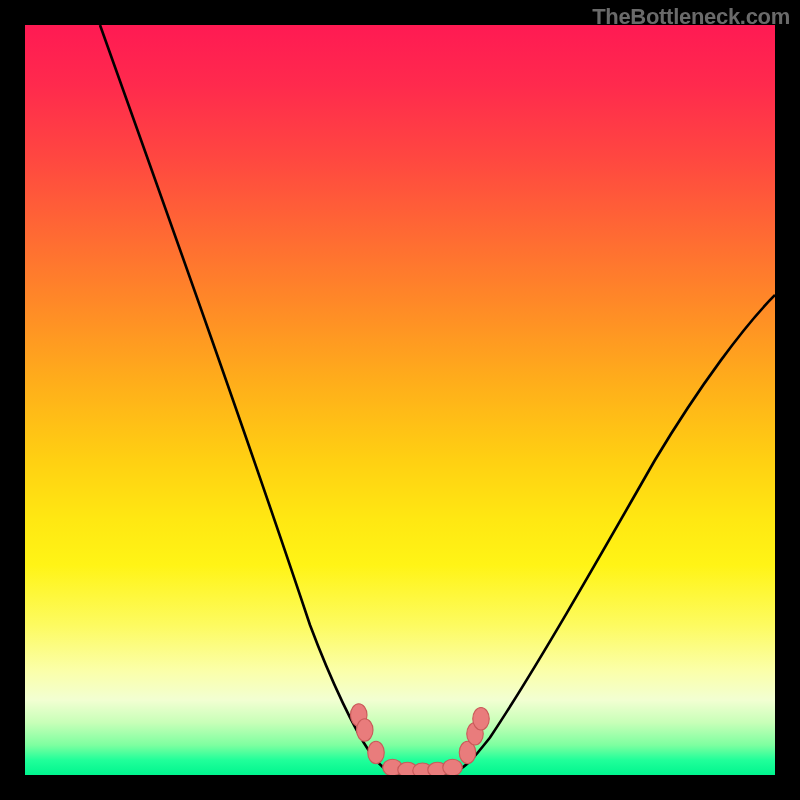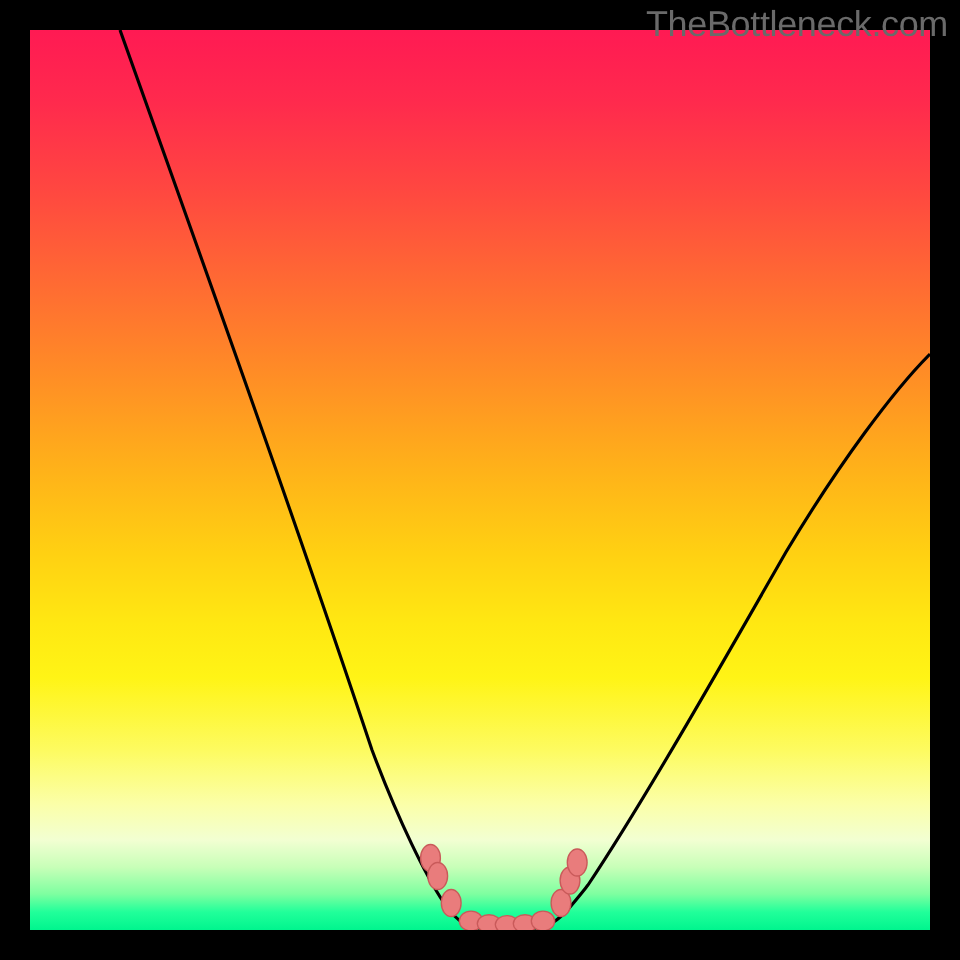--- a/index.html
+++ b/index.html
@@ -51,22 +51,22 @@
   .curve-svg {
     position: absolute;
     inset: 0;
     width: 750px;
     height: 750px;
   }
   .watermark {
     position: absolute;
     top: 4px;
     right: 10px;
-    font-size: 30px;
-    font-weight: 400;
+    font-size: 22px;
+    font-weight: 700;
     color: #6a6a6a;
     letter-spacing: -0.3px;
     text-align: right;
   }
 </style>
 </head>
 <body>
 
 <div class="frame">
 

